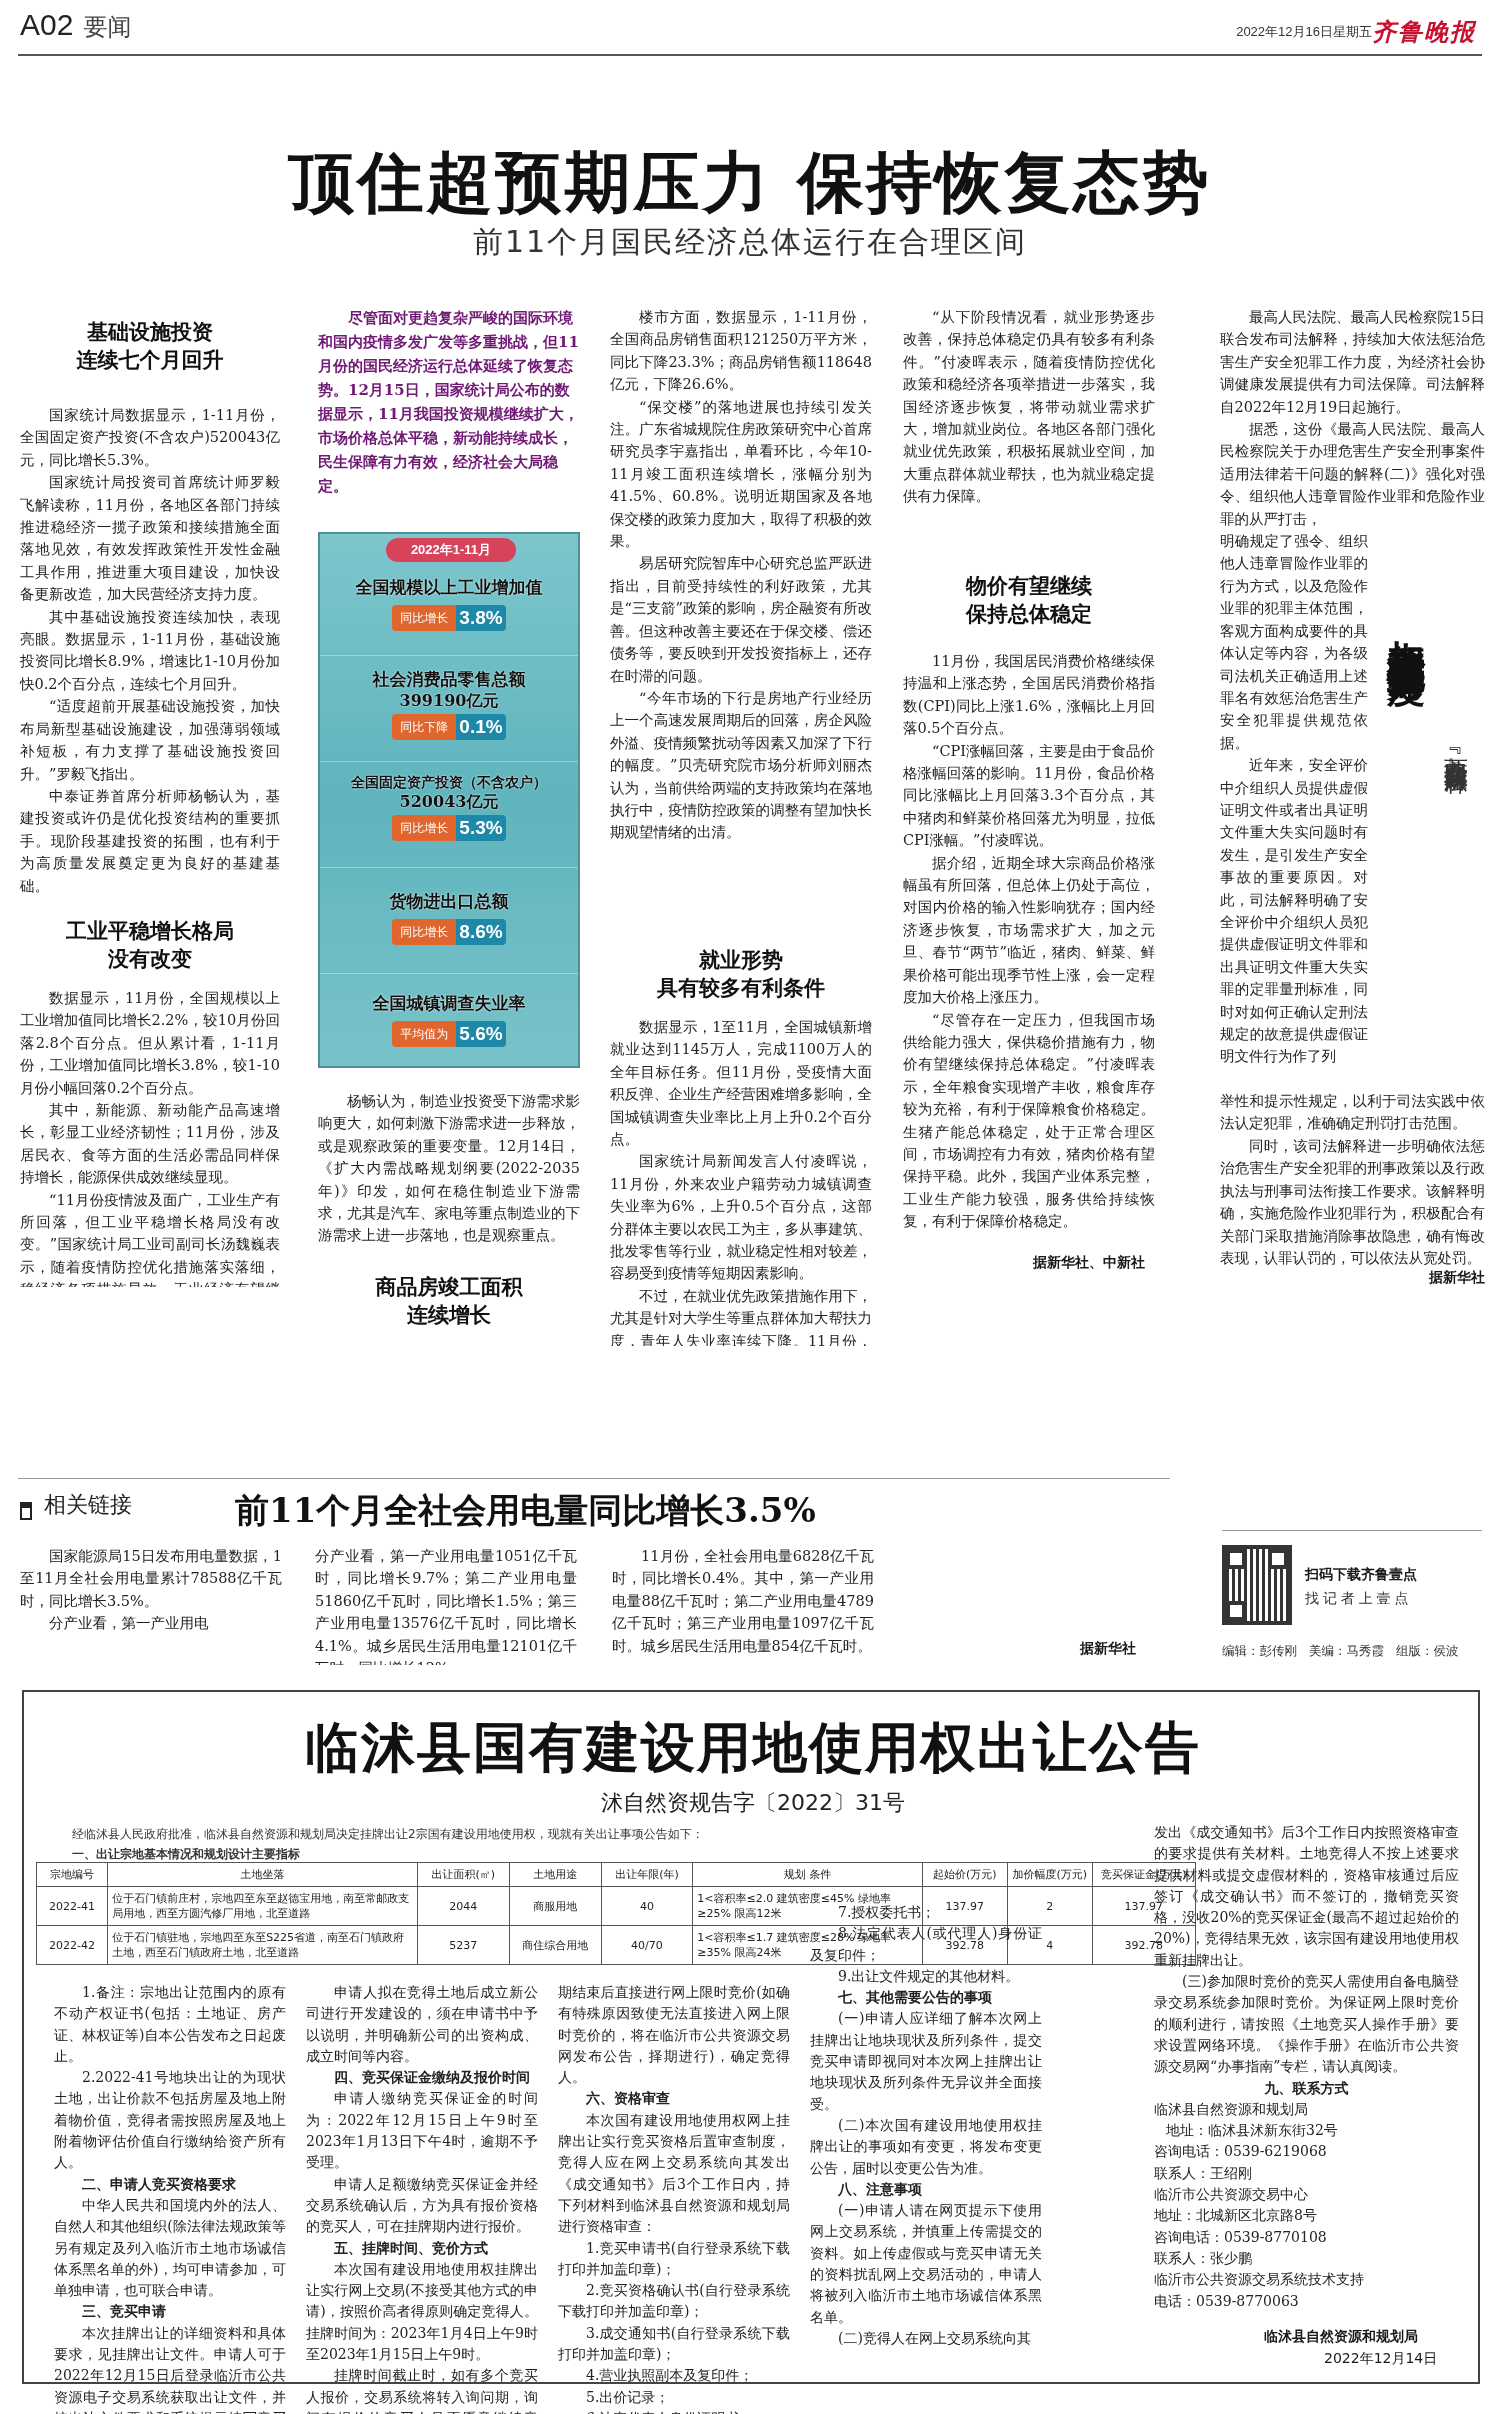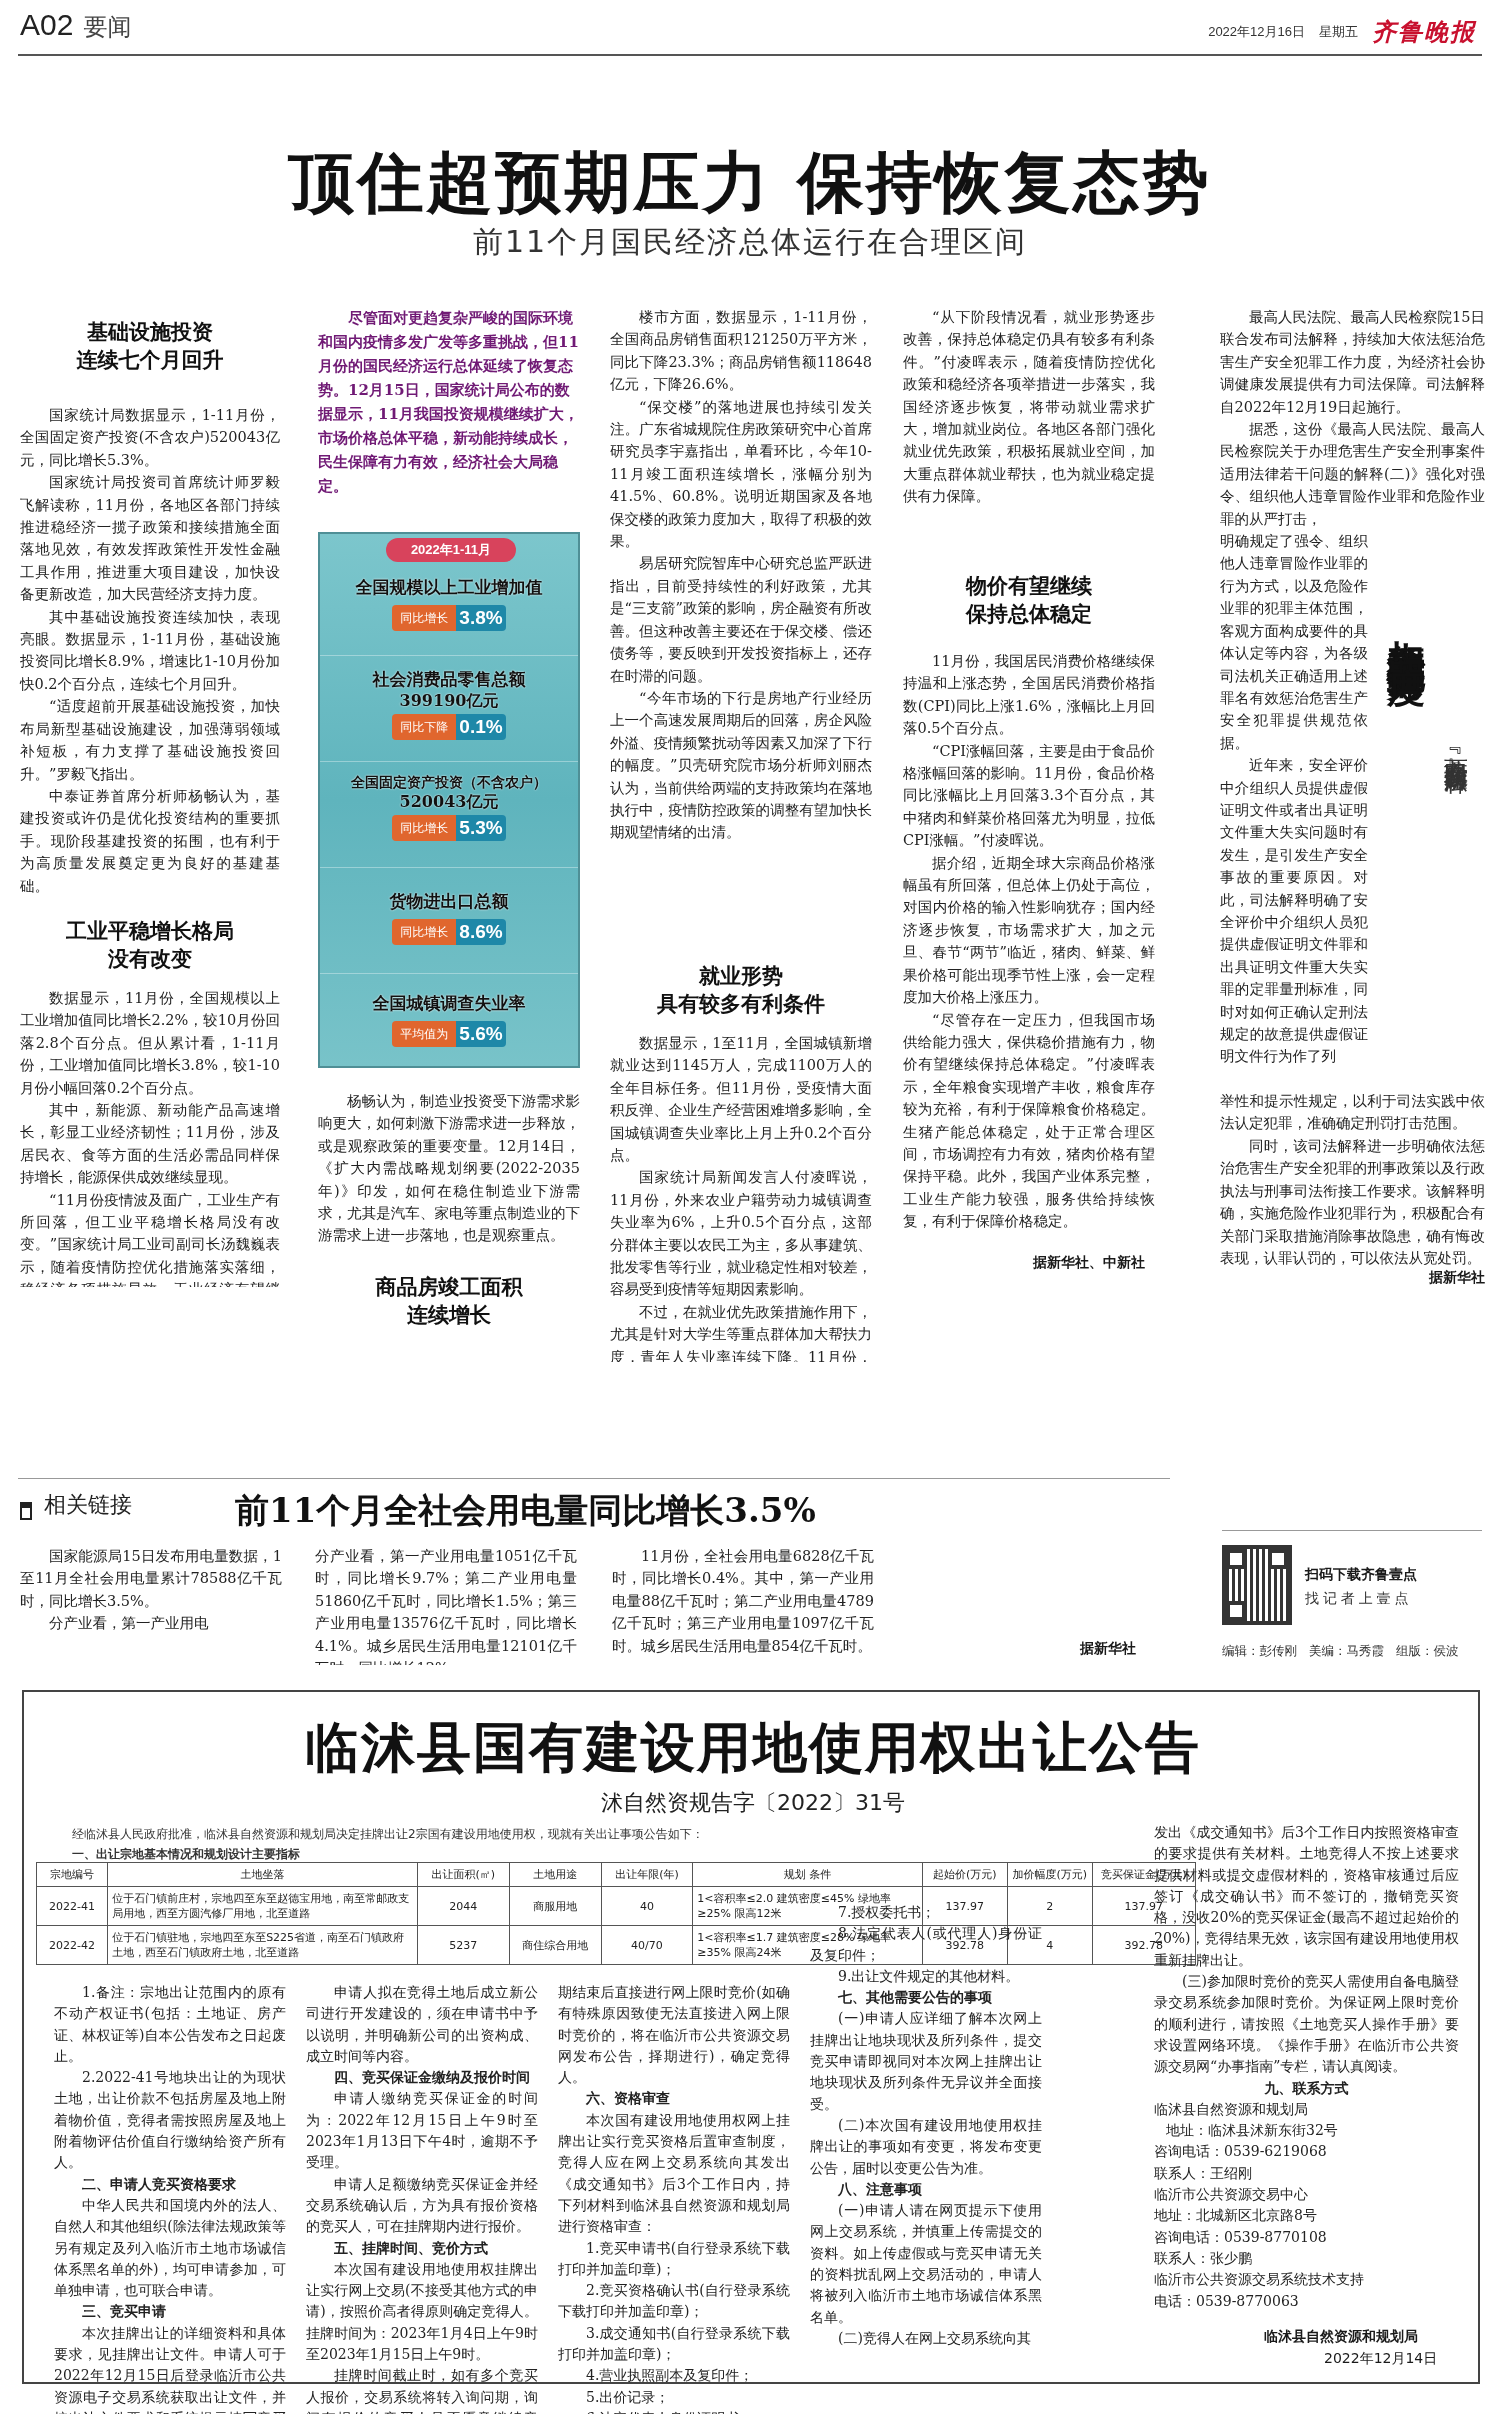--- a/index.html
+++ b/index.html
@@ -4,21 +4,21 @@
 <style>
 *{box-sizing:border-box;margin:0;padding:0}
 html,body{width:1500px;height:2414px;background:#fff;overflow:hidden}
 body{position:relative;font-family:"DejaVu Serif","Liberation Serif",serif;color:#1a1a1a}
 .abs{position:absolute}
 .txt{font-size:14.5px;line-height:22.4px;text-align:justify;color:#222}
 .txt p{text-indent:2em}
 .sub{font-family:"DejaVu Serif",serif;font-weight:bold;font-size:21px;line-height:28px;text-align:center;color:#111}
 .hdr-left{left:20px;top:8px;font-family:"Liberation Sans",sans-serif;font-size:30px;color:#222}
 .hdr-left .sec{font-size:24px;margin-left:10px;color:#444}
-.hdr-right{right:24px;top:16px;font-family:"Liberation Sans",sans-serif;font-size:13px;color:#333;display:flex;align-items:center;gap:14px}
+.hdr-right{right:24px;top:16px;font-family:"Liberation Sans",sans-serif;font-size:13px;color:#333;display:flex;align-items:center;}
 .logo{font-family:"DejaVu Serif",serif;font-style:italic;font-weight:bold;color:#c8102e;font-size:24px;letter-spacing:2px}
 .rule{left:18px;right:18px;height:2px;background:#555}
 .headline{left:0;width:1500px;top:138px;text-align:center;font-family:"DejaVu Serif",serif;font-weight:bold;font-size:66px;letter-spacing:3px;color:#111}
 .deck{left:0;width:1500px;top:222px;text-align:center;font-family:"DejaVu Sans",sans-serif;font-size:30px;color:#333;letter-spacing:2px}
 .lead{font-weight:bold;font-size:15px;line-height:24px;color:#701a75}
 .info{left:318px;top:532px;width:262px;height:536px;background:linear-gradient(180deg,#7cc6cc,#5fb4bd 50%,#78c3c9);border:2px solid #4f8f96}
 .info .badge{position:absolute;left:66px;top:4px;width:130px;height:24px;border-radius:12px;background:#d8435c;color:#fff;font-family:"Liberation Sans",sans-serif;font-weight:bold;font-size:13px;text-align:center;line-height:24px}
 .info .blk{position:absolute;left:0;width:258px;text-align:center;border-bottom:1px solid rgba(255,255,255,.35)}
 .info .t{font-family:"DejaVu Sans",sans-serif;font-weight:bold;font-size:17px;color:#111;text-shadow:0 0 2px #fff}
 .info .v{font-family:"DejaVu Serif",serif;font-weight:bold;font-size:16px;color:#111;text-shadow:0 0 2px #fff}
@@ -140,21 +140,21 @@
     </div>
 </div>
 
 <div class="abs" style="left:610px;top:306px;width:262px">
   <div class="txt" style="height:640px;overflow:hidden">
     <p>楼市方面，数据显示，1-11月份，全国商品房销售面积121250万平方米，同比下降23.3%；商品房销售额118648亿元，下降26.6%。</p>
     <p>“保交楼”的落地进展也持续引发关注。广东省城规院住房政策研究中心首席研究员李宇嘉指出，单看环比，今年10-11月竣工面积连续增长，涨幅分别为41.5%、60.8%。说明近期国家及各地保交楼的政策力度加大，取得了积极的效果。</p>
     <p>易居研究院智库中心研究总监严跃进指出，目前受持续性的利好政策，尤其是“三支箭”政策的影响，房企融资有所改善。但这种改善主要还在于保交楼、偿还债务等，要反映到开发投资指标上，还存在时滞的问题。</p>
     <p>“今年市场的下行是房地产行业经历上一个高速发展周期后的回落，房企风险外溢、疫情频繁扰动等因素又加深了下行的幅度。”贝壳研究院市场分析师刘丽杰认为，当前供给两端的支持政策均在落地执行中，疫情防控政策的调整有望加快长期观望情绪的出清。</p>
   </div>
-  <div class="sub" style="margin-top:16px">
+  <div class="sub" style="">
       <div>就业形势</div>
       <div>具有较多有利条件</div>
     </div>
   <div class="txt" style="margin-top:14px;height:330px;overflow:hidden">
     <p>数据显示，1至11月，全国城镇新增就业达到1145万人，完成1100万人的全年目标任务。但11月份，受疫情大面积反弹、企业生产经营困难增多影响，全国城镇调查失业率比上月上升0.2个百分点。</p>
     <p>国家统计局新闻发言人付凌晖说，11月份，外来农业户籍劳动力城镇调查失业率为6%，上升0.5个百分点，这部分群体主要以农民工为主，多从事建筑、批发零售等行业，就业稳定性相对较差，容易受到疫情等短期因素影响。</p>
     <p>不过，在就业优先政策措施作用下，尤其是针对大学生等重点群体加大帮扶力度，青年人失业率连续下降。11月份，16至24岁劳动力城镇调查失业率比上月回落0.8个百分点。</p>
   </div>
 </div>
 

